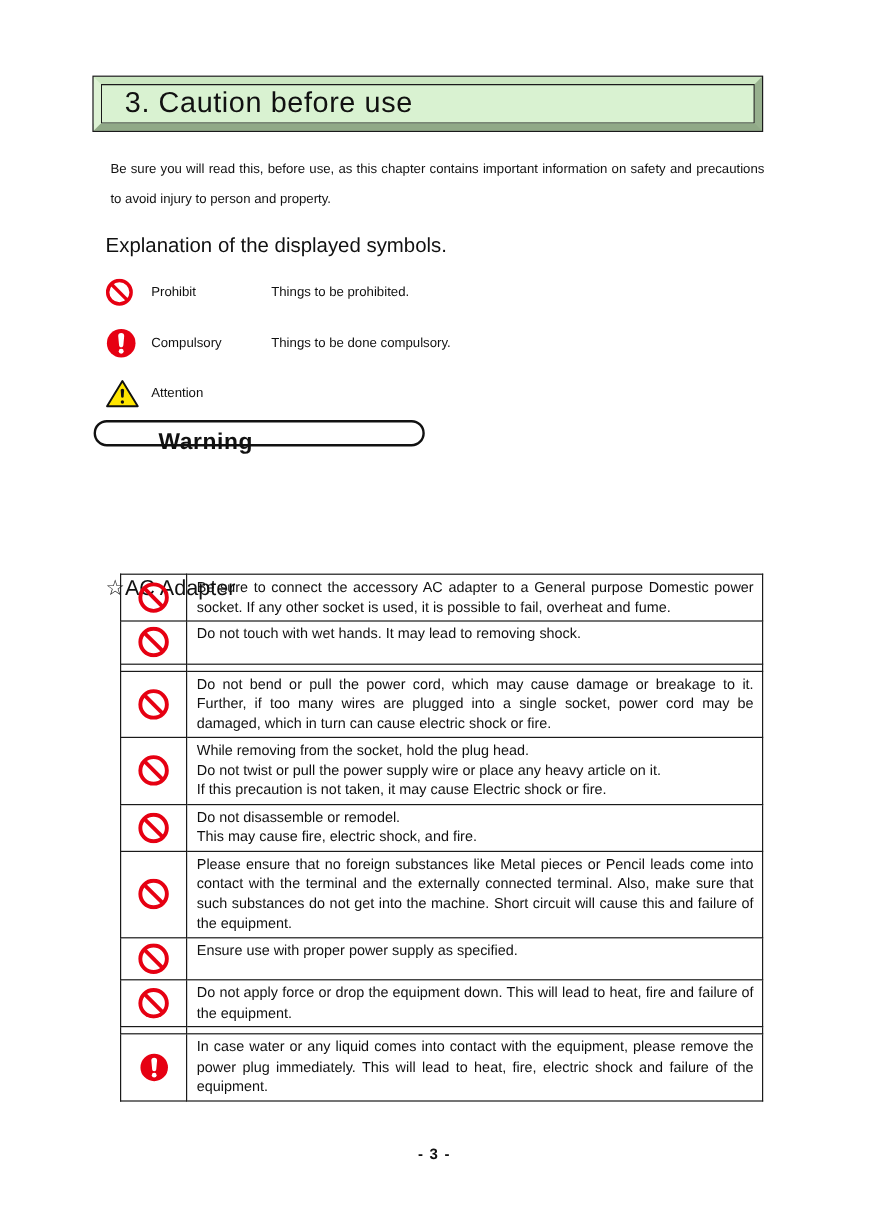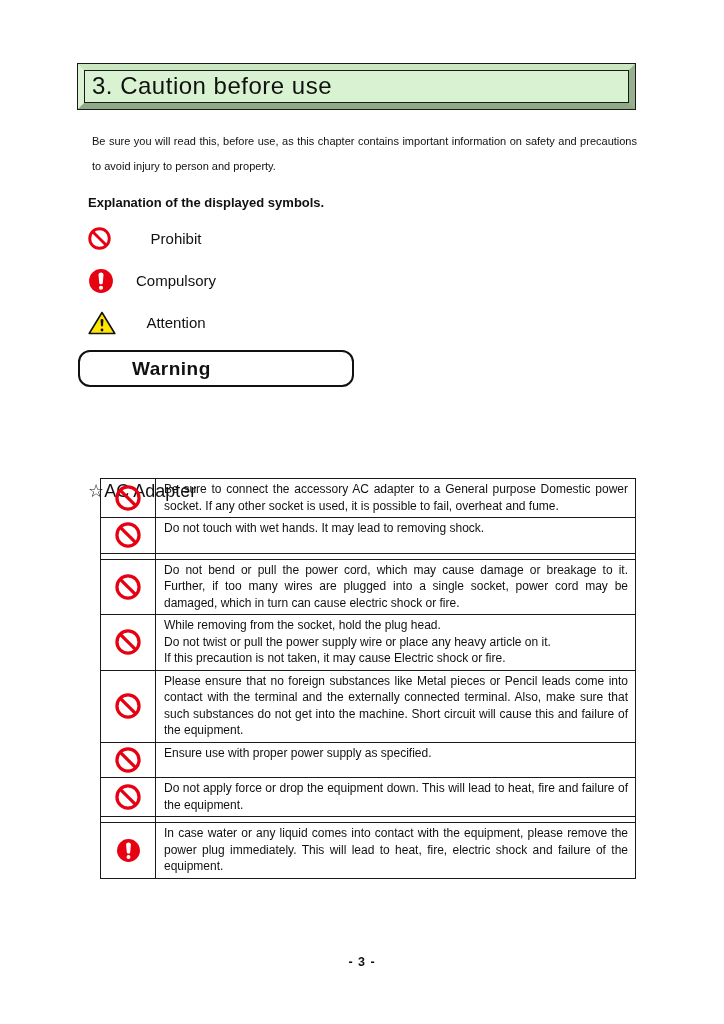--- a/index.html
+++ b/index.html
@@ -23,57 +23,57 @@
     width: 557px; height: 45px;
     background: #d9f2d1;
     border: 6px solid;
     border-color: #cbe7c1 #97b08e #90a987 #ddf2d4;
     outline: 1.5px solid #1a1a1a;
     box-shadow: inset 0 0 0 1px #1a1a1a;
   }
   .title-box .title-text {
     font-size: 24px;
     line-height: 31px;
-    padding-left: 8px;
+    padding-left: 20px;
     letter-spacing: 0.5px;
     white-space: nowrap;
   }
 
   .intro {
     position: absolute;
     left: 92px; top: 129px;
     width: 545px;
     font-size: 11px;
     line-height: 25px;
     text-align: justify;
   }
 
   
   .legend {
     position: absolute;
     left: 88px; top: 195px;
     width: 549px;
   }
-  .legend-heading { font-size: 13px; font-weight: bold; }
+  .legend-heading { font-size: 17px; }
   .legend-item {
     display: grid;
     grid-template-columns: 38px 100px 1fr;
     align-items: center;
     margin-top: 15px;
     min-height: 27px;
   }
   .legend-item:first-of-type { margin-top: 10px; }
-  .legend-item .lbl, .legend-item .dsc { font-size: 15px; text-align: center; }
+  .legend-item .lbl, .legend-item .dsc { font-size: 11px; }
   .legend-item svg { display: block; }
 
   
   .warning-box {
     position: absolute;
     left: 78px; top: 350px;
-    width: 276px; height: 37px;
+    width: 276px; height: 22px;
     background: #fff;
     border: 2px solid #111;
     border-radius: 12px;
   }
   .warning-box .warn-label {
     font-size: 19px;
     font-weight: bold;
     line-height: 33px;
     padding-left: 52px;
     letter-spacing: 0.5px;
@@ -147,31 +147,33 @@
     <div class="legend-heading">Explanation of the displayed symbols.</div>
 
     <div class="legend-item">
       <span>
         <svg width="23" height="23" viewBox="0 0 24 24">
           <circle cx="12" cy="12" r="10.2" fill="none" stroke="#e60012" stroke-width="3"></circle>
           <line x1="4.9" y1="4.9" x2="19.1" y2="19.1" stroke="#e60012" stroke-width="3"></line>
         </svg>
       </span>
       <span class="lbl">Prohibit</span>
+      <span class="dsc">Things to be prohibited.</span>
     </div>
 
     <div class="legend-item">
       <span>
         <svg width="26" height="26" viewBox="0 0 24 24">
           <circle cx="12" cy="12" r="11" fill="#e60012"></circle>
           <path d="M12 4.2 c1.5 0 2.4 0.95 2.3 2.35 l-0.65 7.0 c-0.08 1.0 -0.72 1.55 -1.65 1.55 c-0.93 0 -1.57 -0.55 -1.65 -1.55 l-0.65 -7.0 C9.6 5.15 10.5 4.2 12 4.2 Z" fill="#ffffff"></path>
           <circle cx="12" cy="18.2" r="1.9" fill="#ffffff"></circle>
         </svg>
       </span>
       <span class="lbl">Compulsory</span>
+      <span class="dsc">Things to be done compulsory.</span>
     </div>
 
     <div class="legend-item">
       <span>
         <svg width="28" height="26" viewBox="0 0 28 24">
           <path d="M14 1.5 L26.8 22.5 L1.2 22.5 Z" fill="#ffe600" stroke="#111" stroke-width="1.6" stroke-linejoin="round"></path>
           <path d="M14 8 c0.9 0 1.45 0.6 1.4 1.45 l-0.35 5.0 c-0.05 0.65 -0.45 1.0 -1.05 1.0 s-1.0 -0.35 -1.05 -1.0 l-0.35 -5.0 C12.55 8.6 13.1 8 14 8 Z" fill="#111"></path>
           <circle cx="14" cy="19" r="1.4" fill="#111"></circle>
         </svg>
       </span>
@@ -220,20 +222,28 @@
   </svg></td>
     <td class="text-cell">While removing from the socket, hold the plug head.
 Do not twist or pull the power supply wire or place any heavy article on it.
 If this precaution is not taken, it may cause Electric shock or fire.</td>
   </tr>
         <tr class="warn-row">
     <td class="icon-cell"><svg width="26" height="26" viewBox="0 0 24 24">
     <circle cx="12" cy="12" r="10.2" fill="none" stroke="#e60012" stroke-width="3"></circle>
     <line x1="4.9" y1="4.9" x2="19.1" y2="19.1" stroke="#e60012" stroke-width="3"></line>
   </svg></td>
+    <td class="text-cell">Do not disassemble or remodel.
+This may cause fire, electric shock, and fire.</td>
+  </tr>
+        <tr class="warn-row">
+    <td class="icon-cell"><svg width="26" height="26" viewBox="0 0 24 24">
+    <circle cx="12" cy="12" r="10.2" fill="none" stroke="#e60012" stroke-width="3"></circle>
+    <line x1="4.9" y1="4.9" x2="19.1" y2="19.1" stroke="#e60012" stroke-width="3"></line>
+  </svg></td>
     <td class="text-cell">Please ensure that no foreign substances like Metal pieces or Pencil leads come into contact with the terminal and the externally connected terminal. Also, make sure that such substances do not get into the machine. Short circuit will cause this and failure of the equipment.</td>
   </tr>
         <tr class="warn-row tall-row">
     <td class="icon-cell"><svg width="26" height="26" viewBox="0 0 24 24">
     <circle cx="12" cy="12" r="10.2" fill="none" stroke="#e60012" stroke-width="3"></circle>
     <line x1="4.9" y1="4.9" x2="19.1" y2="19.1" stroke="#e60012" stroke-width="3"></line>
   </svg></td>
     <td class="text-cell">Ensure use with proper power supply as specified.</td>
   </tr>
         <tr class="warn-row">

